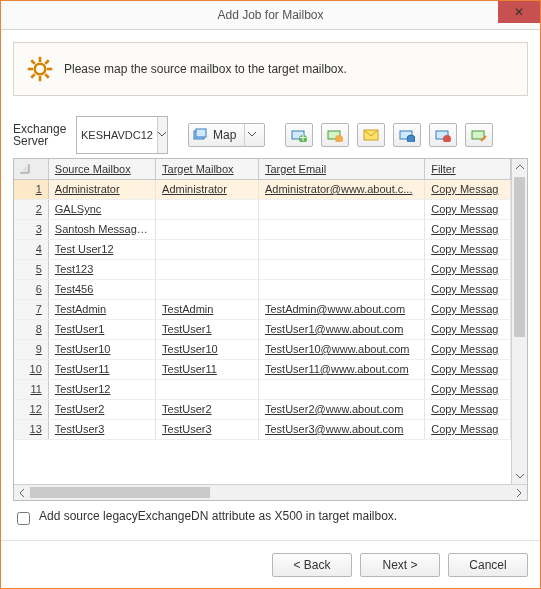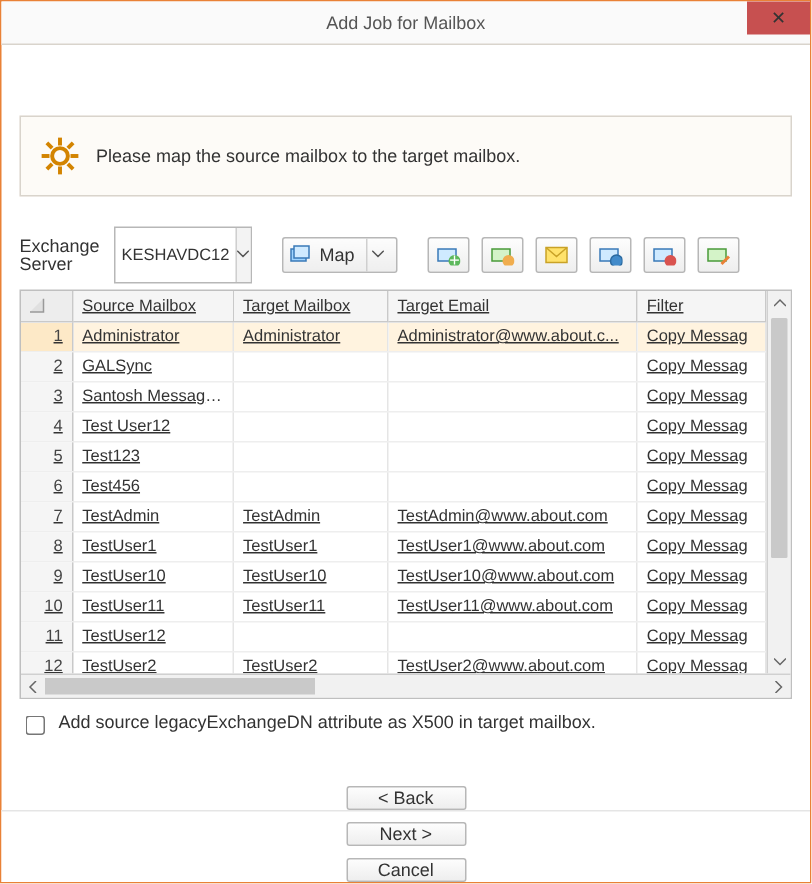--- a/index.html
+++ b/index.html
@@ -6,21 +6,21 @@
     --accent-orange:#e98136;
     --border-outer:#e98136;
     --panel-border:#d9d4cc;
     --panel-bg:#fdfbf7;
     --grid-border:#bfbfbf;
     --grid-header:#f5f5f5;
     --hover-bg:#fff3df;
   }
   *{box-sizing:border-box;font-family:"Segoe UI",Tahoma,Arial,sans-serif;font-size:12px;color:#333;}
   body{margin:0;background:#fff;}
-  .window{width:541px;height:589px;border:1px solid var(--border-outer);display:flex;flex-direction:column;background:#fff;gap:35px;}
+  .window{width:541px;height:589px;border:1px solid var(--border-outer);display:flex;flex-direction:column;background:#fff;}
   .titlebar{height:29px;background:#fafafa;border-bottom:1px solid var(--panel-border);display:flex;align-items:center;justify-content:center;position:relative;}
   .titlebar .title{color:#555;}
   .titlebar .close{position:absolute;right:0;top:0;width:42px;height:22px;background:#c75050;display:flex;align-items:center;justify-content:center;color:#fff;font-size:15px;cursor:pointer;}
   .content{flex:1;padding:12px;display:flex;flex-direction:column;min-height:0;}
   .banner{border:1px solid var(--panel-border);background:var(--panel-bg);padding:10px 12px;display:flex;align-items:center;gap:10px;height:54px;}
   .gear{width:28px;height:28px;flex:0 0 28px;}
   .spacer1{height:24px;}
   .row-server{display:flex;align-items:center;gap:8px;height:30px;}
   .row-server .lbl{width:55px;line-height:12px;}
   .server-select{position:relative;display:flex;align-items:center;border:1px solid #b7b7b7;height:38px;width:92px;background:#fff;}
@@ -43,21 +43,21 @@
   .vscroll{width:16px;background:#f1f1f1;border-left:1px solid #d0d0d0;position:relative;}
   .vscroll .up,.vscroll .down{position:absolute;left:0;right:0;height:16px;display:flex;align-items:center;justify-content:center;color:#666;cursor:pointer;}
   .vscroll .up{top:0;} .vscroll .down{bottom:0;}
   .vscroll .thumb{position:absolute;left:2px;right:2px;top:18px;height:160px;background:#c9c9c9;border-radius:1px;}
   .hscroll{height:16px;background:#f1f1f1;border-top:1px solid #d0d0d0;position:relative;display:flex;}
   .hscroll .left,.hscroll .right{width:16px;display:flex;align-items:center;justify-content:center;color:#666;cursor:pointer;}
   .hscroll .track{flex:1;position:relative;}
   .hscroll .thumb{position:absolute;top:2px;bottom:2px;left:0;width:180px;background:#c9c9c9;}
   .check-row{display:flex;align-items:flex-start;gap:6px;margin-top:8px;}
   .check-row input{width:13px;height:13px;}
-  .footer{height:48px;display:flex;align-items:center;justify-content:flex-end;gap:8px;padding:0 12px;border-top:1px solid #e5e5e5;background:#fff;flex-direction:column;}
+  .footer{height:48px;display:flex;align-items:center;justify-content:flex-end;gap:8px;padding:0 12px;border-top:1px solid #e5e5e5;background:#fff;}
   .footer .btn{width:80px;height:24px;font-size:12px;}
   svg{display:block;}
 </style>
 </head>
 <body>
 
 <div class="window">
   <div class="titlebar">
     <span class="title">Add Job for Mailbox</span>
     <div class="close">
@@ -268,20 +268,27 @@
                   <td></td>
                   <td>Copy Messag</td>
                 </tr>
                 <tr>
                   <td class="rownum">12</td>
                   <td>TestUser2</td>
                   <td>TestUser2</td>
                   <td>TestUser2@www.about.com</td>
                   <td>Copy Messag</td>
                 </tr>
+                <tr>
+                  <td class="rownum">13</td>
+                  <td>TestUser3</td>
+                  <td>TestUser3</td>
+                  <td>TestUser3@www.about.com</td>
+                  <td>Copy Messag</td>
+                </tr>
               </tbody>
           </table>
         </div>
         <div class="vscroll">
           <div class="up">
               <svg width="8" height="6">
                 <polyline points="0,5 4,1 8,5" fill="none" stroke="#666"></polyline>
               </svg>
             </div>
           <div class="thumb"></div>

